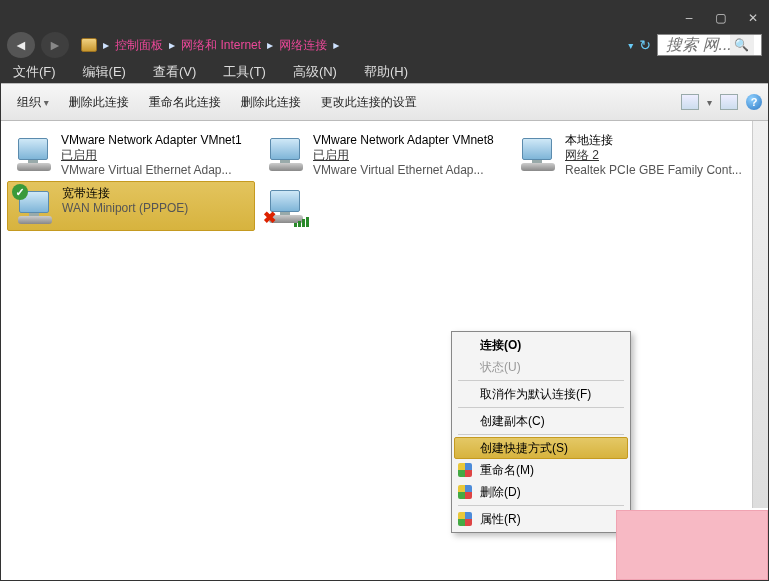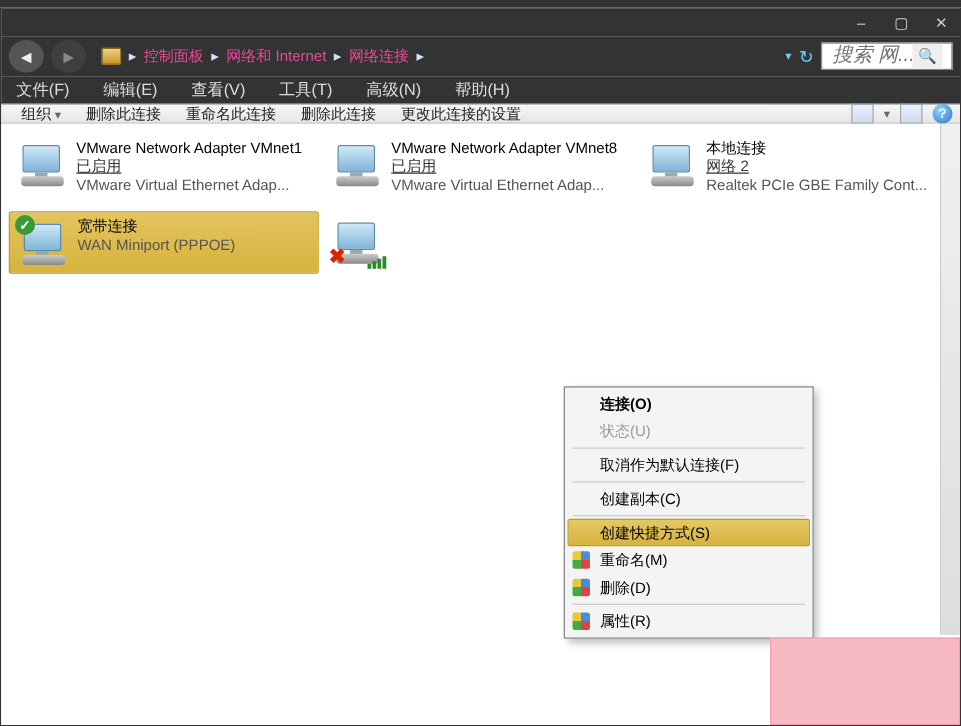--- a/index.html
+++ b/index.html
@@ -19,47 +19,47 @@
     .breadcrumb .crumb { color: #ec4899; }
     .nav-refresh { color: #6accf7; font-size: 14px; }
     .nav-dd { color: #6accf7; font-size: 10px; }
     .searchbox { width: 105px; height: 22px; background: #fff; border: 1px solid #888; display: flex; align-items: center; }
     .searchbox input { border: none; outline: none; width: 72px; font-style: italic; color: #888; padding-left: 8px; font-size: 16px; }
     .searchbox .mag { width: 24px; text-align: center; color: #3a6ea5; background: #eee; height: 100%; display: flex; align-items: center; justify-content: center; }
 
     .menubar { height: 22px; background: #333; color: #ddd; display: flex; align-items: center; padding: 0 4px; gap: 11px; }
     .menubar .menu { padding: 2px 8px; font-size: 13px; cursor: default; }
 
-    .toolbar { height: 16px; background: linear-gradient(#f6f6f6,#e6e6e6); border-top: 1px solid #bbb; border-bottom: 1px solid #bbb; display: flex; align-items: center; padding: 0 6px; font-size: 13px; color: #222; }
+    .toolbar { height: 38px; background: linear-gradient(#f6f6f6,#e6e6e6); border-top: 1px solid #bbb; border-bottom: 1px solid #bbb; display: flex; align-items: center; padding: 0 6px; font-size: 13px; color: #222; }
     .toolbar .tbtn { padding: 3px 10px; cursor: default; }
     .toolbar .tbtn.withdd::after { content: " ▾"; font-size: 10px; color: #666; }
     .toolbar .right { margin-left: auto; display: flex; align-items: center; gap: 8px; }
     .toolbar .view-icon { width: 18px; height: 16px; border: 1px solid #9aa; background: linear-gradient(#eef,#cde); }
     .toolbar .help-icon { width: 16px; height: 16px; border-radius: 50%; background: radial-gradient(circle at 35% 30%, #8fd0ff, #2e79c4); color: #fff; display: flex; align-items: center; justify-content: center; font-weight: bold; font-size: 11px; }
 
     .content { flex: 1; background: #fff; position: relative; padding: 8px 6px; overflow: hidden; }
 
-    .conn-list { display: flex; flex-wrap: wrap; align-content: flex-start; gap: 12px 4px; }
+    .conn-list { display: flex; flex-wrap: wrap; align-content: flex-start; gap: 2px 4px; }
     .conn-item { width: 248px; height: 50px; display: flex; align-items: flex-start; padding: 4px 6px; gap: 8px; cursor: default; }
     .conn-item.selected { background: linear-gradient(#e3c45e,#d7b33e); border: 1px solid #c59a20; border-radius: 2px; }
     .conn-icon { width: 40px; height: 40px; position: relative; display: flex; align-items: center; justify-content: center; }
     .monitor { width: 30px; height: 22px; background: linear-gradient(#cfe8f7,#7fb5d8); border: 1px solid #5b8bad; border-radius: 2px; position: relative; top: -4px; }
     .monitor::after { content: ""; position: absolute; bottom: -6px; left: 9px; width: 10px; height: 5px; background: #9aa; }
     .cable { position: absolute; bottom: 2px; left: 4px; width: 34px; height: 8px; background: linear-gradient(#ccc,#888); border-radius: 3px; }
     .ovl-x { position: absolute; bottom: -2px; left: -2px; color: #d20; font-weight: bold; font-size: 16px; }
     .ovl-bars { position: absolute; bottom: -2px; right: -4px; display: flex; gap: 1px; align-items: flex-end; }
     .ovl-bars span { width: 3px; background: #2a8a2a; }
     .ovl-bars span:nth-child(1){height:4px}.ovl-bars span:nth-child(2){height:6px}.ovl-bars span:nth-child(3){height:8px}.ovl-bars span:nth-child(4){height:10px}
     .ovl-check { position: absolute; top: -2px; left: -2px; width: 16px; height: 16px; border-radius: 50%; background: #3a9a3a; color: #fff; display: flex; align-items: center; justify-content: center; font-size: 11px; font-weight: bold; }
     .conn-text { display: flex; flex-direction: column; line-height: 1.25; font-size: 12px; }
     .conn-text .name { color: #000; }
     .conn-text .status { color: #333; text-decoration: underline; }
     .conn-text .dev { color: #555; white-space: nowrap; overflow: hidden; text-overflow: ellipsis; max-width: 186px; }
 
-    .context-menu { position: absolute; left: 450px; top: 210px; width: 200px; background: #f4f4f4; border: 1px solid #888; box-shadow: 3px 3px 6px rgba(0,0,0,.25); padding: 2px; }
+    .context-menu { position: absolute; left: 450px; top: 210px; width: 180px; background: #f4f4f4; border: 1px solid #888; box-shadow: 3px 3px 6px rgba(0,0,0,.25); padding: 2px; }
     .context-menu .row { height: 22px; display: flex; align-items: center; padding: 0 8px 0 26px; position: relative; font-size: 12px; cursor: default; }
     .context-menu .row.top { font-weight: bold; }
     .context-menu .row.disabled { color: #999; }
     .context-menu .row.hover { background: linear-gradient(#e4c866,#d7b33e); border: 1px solid #c59a20; border-radius: 2px; padding-left: 25px; }
     .context-menu .sep { height: 1px; background: #ccc; margin: 2px 4px; }
     .context-menu .shield { position: absolute; left: 4px; width: 14px; height: 14px; background: conic-gradient(#4c8bd9 0 25%, #d44 0 50%, #4a4 0 75%, #e9c83a 0 100%); border-radius: 2px; }
 
     .pinkbox { position: absolute; right: 0; bottom: 0; width: 152px; height: 70px; background: #f7b9c4; border: 1px solid #f0a3b2; }
     .scrollbar-v { position: absolute; right: 0; top: 0; bottom: 72px; width: 16px; background: #eee; border-left: 1px solid #ccc; }
     .scrollbar-v .thumb { position: absolute; top: 0; left: 0; right: 0; height: 100%; background: linear-gradient(#f0f0f0,#ddd); }

